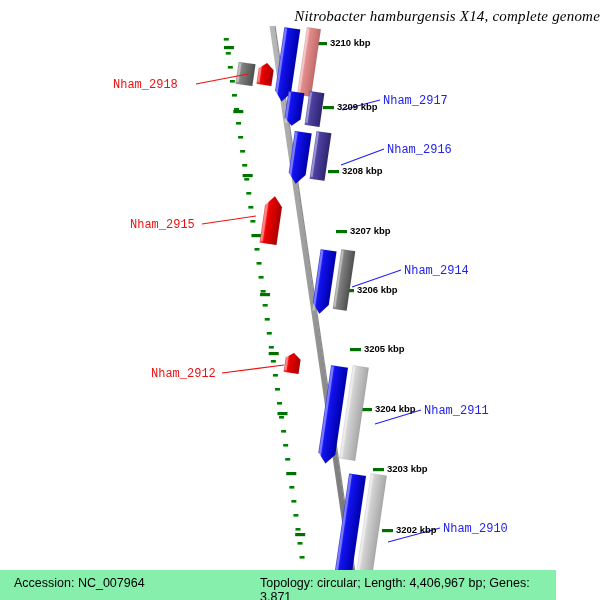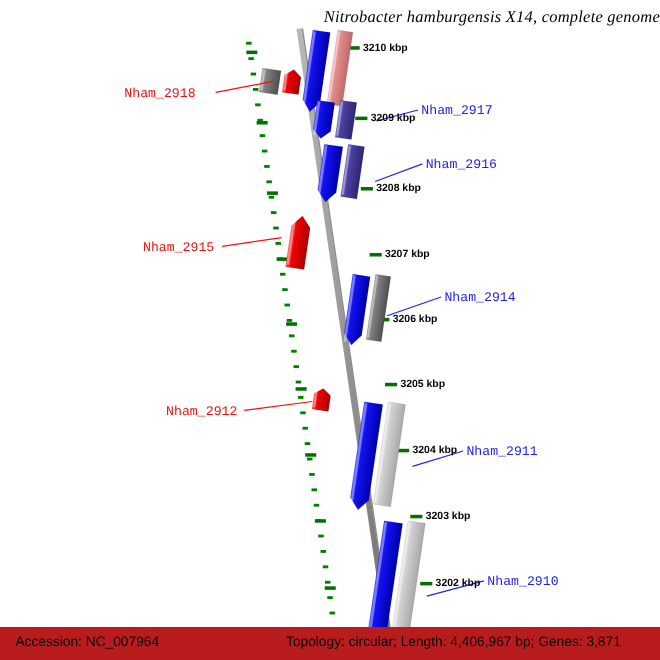--- a/index.html
+++ b/index.html
@@ -19,22 +19,22 @@
     text-align:right;
     font-family:"Liberation Serif", serif;
     font-style:italic;
     font-size:15px;
     color:#000000;
     letter-spacing:0.2px;
   }
 
   .statusbar{
     position:absolute;
-    left:0;bottom:0;width:600px;height:30px;
-    background:#b91c1c;
+    left:0;bottom:0;width:556px;height:30px;
+    background:#86efac;
     border-top:0px;
   }
   .status-left{
     position:absolute;left:14px;top:6px;
     font-size:12.5px;color:#000;
     font-family:"Liberation Sans", sans-serif;
   }
   .status-right{
     position:absolute;left:260px;top:6px;
     font-size:12.5px;color:#000;

